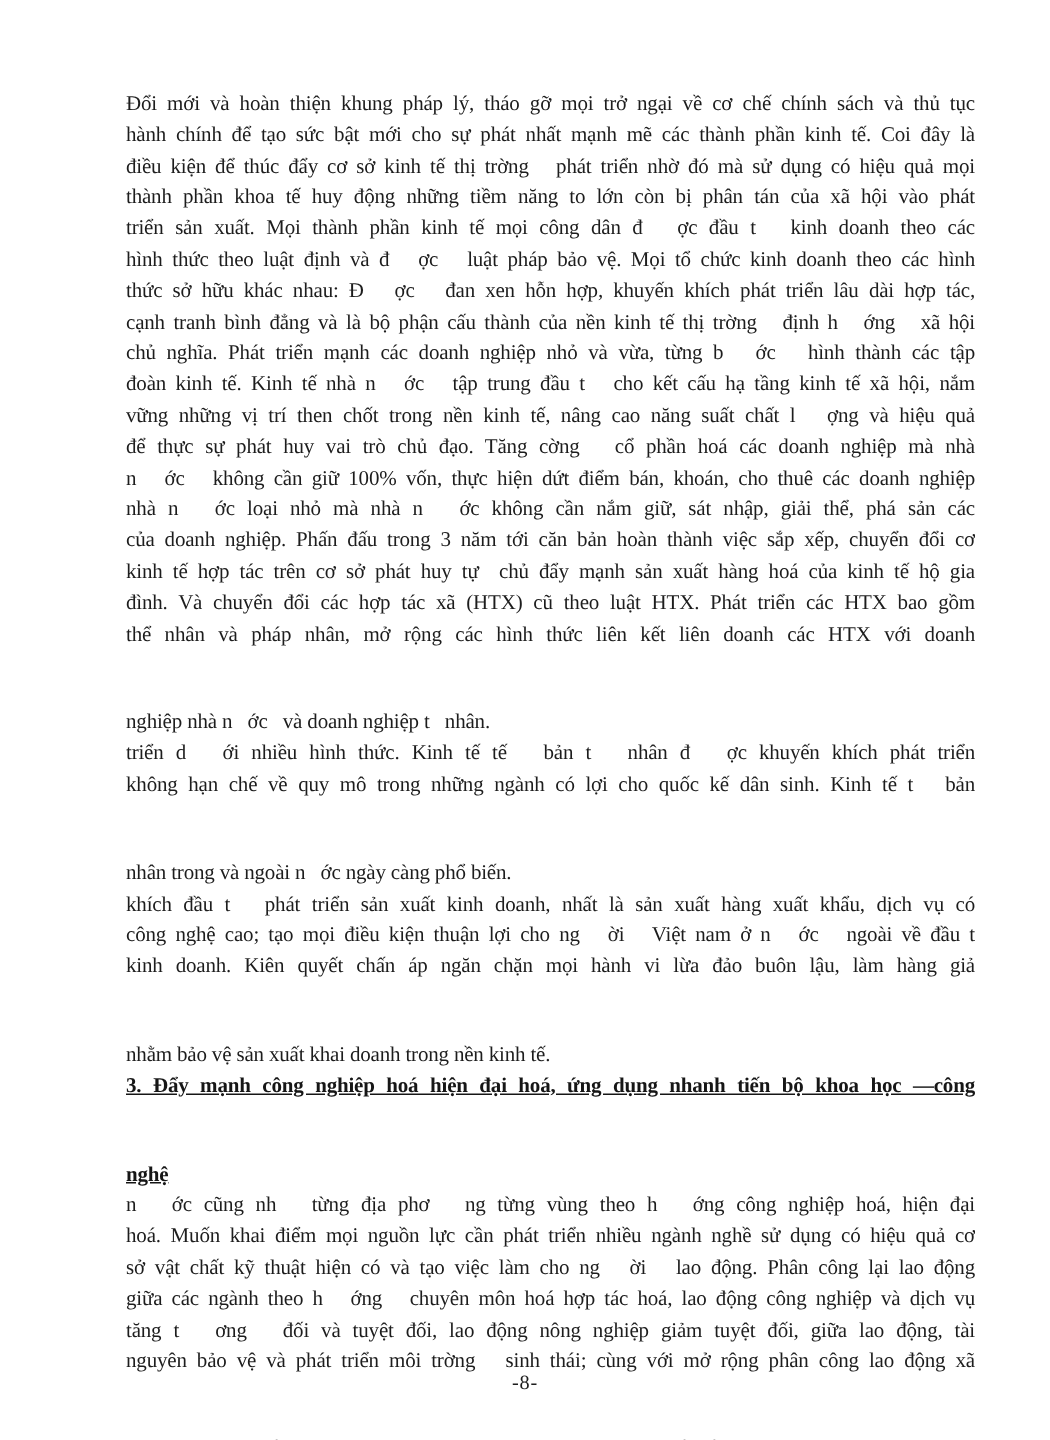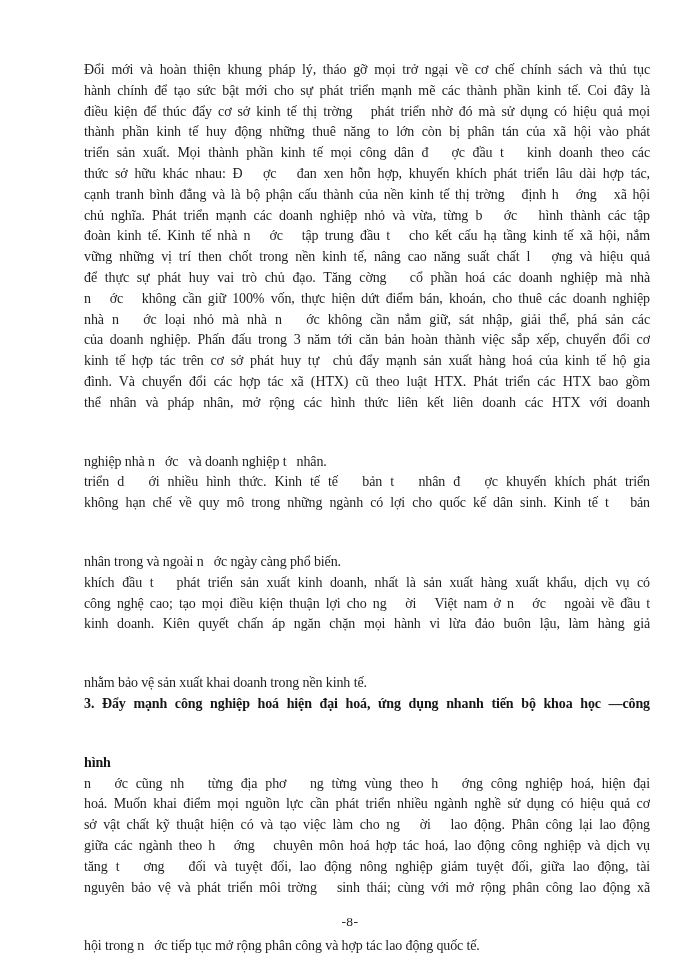--- a/index.html
+++ b/index.html
@@ -35,43 +35,45 @@
     text-align-last: justify;
     white-space: normal;
   }
   .line.last {
     text-align-last: left;
     margin-top: 38px;
   }
   .para.heading .line {
     font-weight: bold;
     color: #161616;
+    text-decoration: underline;
   }
   .footer {
     position: absolute;
     left: 0;
     right: 0;
     top: 914px;
     text-align: center;
     color: #1d1d1d;
     font-size: 13.5px;
     letter-spacing: 0.5px;
   }
 </style>
 </head>
 <body>
 
 <div class="page">
   <div class="doc-body">
       <div class="para body">
         <div class="line">Đổi mới và hoàn thiện khung pháp lý, tháo gỡ mọi trở ngại về cơ chế chính sách và thủ tục</div>
-        <div class="line">hành chính để tạo sức bật mới cho sự phát triển mạnh mẽ các thành phần kinh tế. Coi đây là</div>
+        <div class="line">hành chính để tạo sức bật mới cho sự phát nhất mạnh mẽ các thành phần kinh tế. Coi đây là</div>
         <div class="line">điều kiện để thúc đẩy cơ sở kinh tế thị trờng&nbsp;&nbsp; phát triển nhờ đó mà sử dụng có hiệu quả mọi</div>
-        <div class="line">thành phần kinh tế huy động những thuê năng to lớn còn bị phân tán của xã hội vào phát</div>
+        <div class="line">thành phần khoa tế huy động những tiềm năng to lớn còn bị phân tán của xã hội vào phát</div>
         <div class="line">triển sản xuất. Mọi thành phần kinh tế mọi công dân đ&nbsp;&nbsp; ợc đầu t&nbsp;&nbsp; kinh doanh theo các</div>
+        <div class="line">hình thức theo luật định và đ&nbsp;&nbsp; ợc&nbsp;&nbsp; luật pháp bảo vệ. Mọi tổ chức kinh doanh theo các hình</div>
         <div class="line">thức sở hữu khác nhau: Đ&nbsp;&nbsp; ợc&nbsp;&nbsp; đan xen hỗn hợp, khuyến khích phát triển lâu dài hợp tác,</div>
         <div class="line">cạnh tranh bình đẳng và là bộ phận cấu thành của nền kinh tế thị trờng&nbsp;&nbsp; định h&nbsp;&nbsp; ớng&nbsp;&nbsp; xã hội</div>
         <div class="line">chủ nghĩa. Phát triển mạnh các doanh nghiệp nhỏ và vừa, từng b&nbsp;&nbsp; ớc&nbsp;&nbsp; hình thành các tập</div>
         <div class="line">đoàn kinh tế. Kinh tế nhà n&nbsp;&nbsp; ớc&nbsp;&nbsp; tập trung đầu t&nbsp;&nbsp; cho kết cấu hạ tầng kinh tế xã hội, nắm</div>
         <div class="line">vững những vị trí then chốt trong nền kinh tế, nâng cao năng suất chất l&nbsp;&nbsp; ợng và hiệu quả</div>
         <div class="line">để thực sự phát huy vai trò chủ đạo. Tăng cờng&nbsp;&nbsp; cổ phần hoá các doanh nghiệp mà nhà</div>
         <div class="line">n&nbsp;&nbsp; ớc&nbsp;&nbsp; không cần giữ 100% vốn, thực hiện dứt điểm bán, khoán, cho thuê các doanh nghiệp</div>
         <div class="line">nhà n&nbsp;&nbsp; ớc loại nhỏ mà nhà n&nbsp;&nbsp; ớc không cần nắm giữ, sát nhập, giải thể, phá sản các</div>
         <div class="line">của doanh nghiệp. Phấn đấu trong 3 năm tới căn bản hoàn thành việc sắp xếp, chuyển đổi cơ</div>
         <div class="line">kinh tế hợp tác trên cơ sở phát huy tự&nbsp; chủ đẩy mạnh sản xuất hàng hoá của kinh tế hộ gia</div>
@@ -85,21 +87,21 @@
         <div class="line last">nhân trong và ngoài n&nbsp;&nbsp; ớc ngày càng phổ biến.</div>
       </div>
       <div class="para body">
         <div class="line">khích đầu t&nbsp;&nbsp; phát triển sản xuất kinh doanh, nhất là sản xuất hàng xuất khẩu, dịch vụ có</div>
         <div class="line">công nghệ cao; tạo mọi điều kiện thuận lợi cho ng&nbsp;&nbsp; ời&nbsp;&nbsp; Việt nam ở n&nbsp;&nbsp; ớc&nbsp;&nbsp; ngoài về đầu t</div>
         <div class="line">kinh doanh. Kiên quyết chấn áp ngăn chặn mọi hành vi lừa đảo buôn lậu, làm hàng giả</div>
         <div class="line last">nhằm bảo vệ sản xuất khai doanh trong nền kinh tế.</div>
       </div>
       <div class="para heading">
         <div class="line">3. Đẩy mạnh công nghiệp hoá hiện đại hoá, ứng dụng nhanh tiến bộ khoa học —công</div>
-        <div class="line last">hình</div>
+        <div class="line last">nghệ</div>
       </div>
       <div class="para body">
         <div class="line">n&nbsp;&nbsp; ớc cũng nh&nbsp;&nbsp; từng địa phơ&nbsp;&nbsp; ng từng vùng theo h&nbsp;&nbsp; ớng công nghiệp hoá, hiện đại</div>
         <div class="line">hoá. Muốn khai điểm mọi nguồn lực cần phát triển nhiều ngành nghề sử dụng có hiệu quả cơ</div>
         <div class="line">sở vật chất kỹ thuật hiện có và tạo việc làm cho ng&nbsp;&nbsp; ời&nbsp;&nbsp; lao động. Phân công lại lao động</div>
         <div class="line">giữa các ngành theo h&nbsp;&nbsp; ớng&nbsp;&nbsp; chuyên môn hoá hợp tác hoá, lao động công nghiệp và dịch vụ</div>
         <div class="line">tăng t&nbsp;&nbsp; ơng&nbsp;&nbsp; đối và tuyệt đối, lao động nông nghiệp giảm tuyệt đối, giữa lao động, tài</div>
         <div class="line">nguyên bảo vệ và phát triển môi trờng&nbsp;&nbsp; sinh thái; cùng với mở rộng phân công lao động xã</div>
         <div class="line last">hội trong n&nbsp;&nbsp; ớc tiếp tục mở rộng phân công và hợp tác lao động quốc tế.</div>
       </div>

